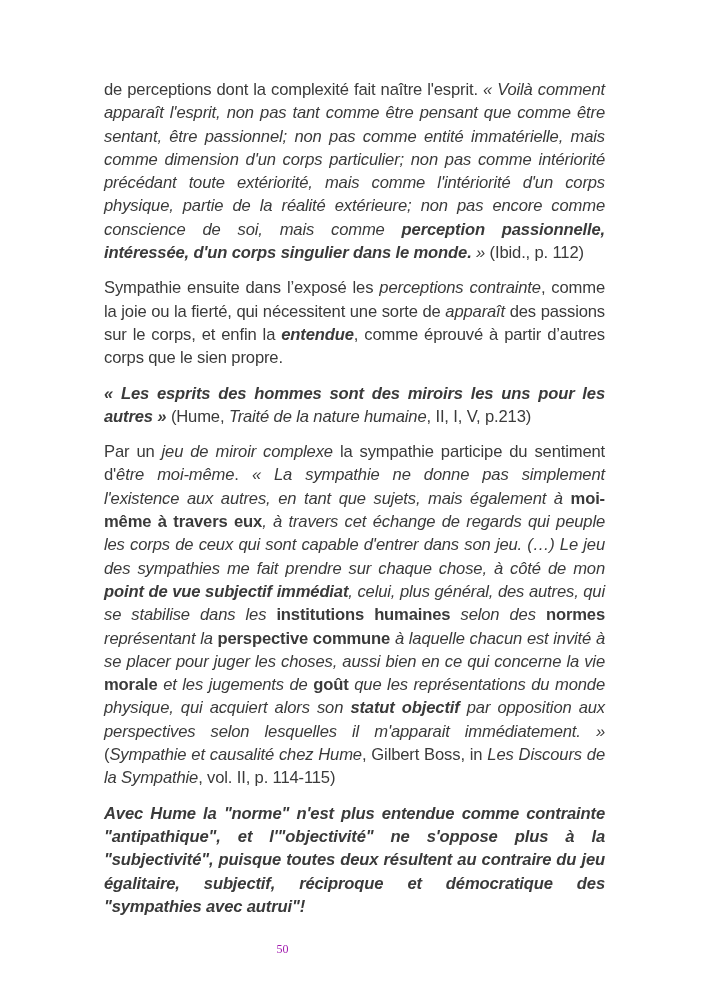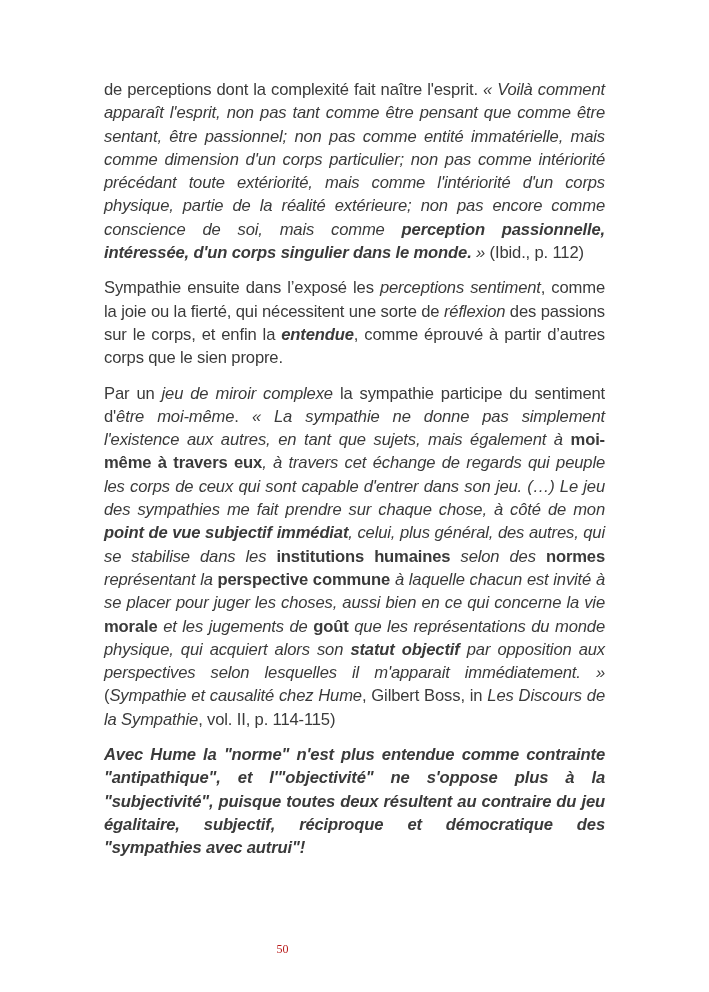--- a/index.html
+++ b/index.html
@@ -35,26 +35,27 @@
     .b { font-weight: bold; }
     .bi { font-style: italic; font-weight: bold; }
     .page-number {
       position: absolute;
       left: 0;
       width: 565px;
       top: 942px;
       text-align: center;
       font-family: "Liberation Serif", "DejaVu Serif", serif;
       font-size: 12px;
-      color: #b91c1c;
+      color: #a21caf;
     }
   </style>
 </head>
 <body>
 
 <div class="page">
   <p class="para"><span>de perceptions dont la complexité fait naître l'esprit. </span><span class="i">« Voilà comment apparaît l'esprit, non pas tant comme être pensant que comme être sentant, être passionnel; non pas comme entité immatérielle, mais comme dimension d'un corps particulier; non pas comme intériorité précédant toute extériorité, mais comme l'intériorité d'un corps physique, partie de la réalité extérieure; non pas encore comme conscience de soi, mais comme </span><span class="bi">perception passionnelle, intéressée, d'un corps singulier dans le monde.</span><span class="i"> »</span><span> (Ibid., p. 112)</span></p>
-  <p class="para"><span>Sympathie ensuite dans l’exposé les </span><span class="i">perceptions sentiment</span><span>, comme la joie ou la fierté, qui nécessitent une sorte de </span><span class="i">réflexion</span><span> des passions sur le corps, et enfin la </span><span class="bi">entendue</span><span>, comme éprouvé à partir d’autres corps que le sien propre.</span></p>
+  <p class="para"><span>Sympathie ensuite dans l’exposé les </span><span class="i">perceptions contrainte</span><span>, comme la joie ou la fierté, qui nécessitent une sorte de </span><span class="i">apparaît</span><span> des passions sur le corps, et enfin la </span><span class="bi">entendue</span><span>, comme éprouvé à partir d’autres corps que le sien propre.</span></p>
+  <p class="para quote-head"><span class="bi">« Les esprits des hommes sont des miroirs les uns pour les autres »</span><span> (Hume, </span><span class="i">Traité de la nature humaine</span><span>, II, I, V, p.213)</span></p>
   <p class="para"><span>Par un </span><span class="i">jeu de miroir complexe</span><span> la sympathie participe du sentiment d'</span><span class="i">être moi-même</span><span>. </span><span class="i">« La sympathie ne donne pas simplement l'existence aux autres, en tant que sujets, mais également à </span><span class="b">moi-même à travers eux</span><span class="i">, à travers cet échange de regards qui peuple les corps de ceux qui sont capable d'entrer dans son jeu. (…) Le jeu des sympathies me fait prendre sur chaque chose, à côté de mon </span><span class="bi">point de vue subjectif immédiat</span><span class="i">, celui, plus général, des autres, qui se stabilise dans les </span><span class="b">institutions humaines</span><span class="i"> selon des </span><span class="b">normes</span><span class="i"> représentant la </span><span class="b">perspective commune</span><span class="i"> à laquelle chacun est invité à se placer pour juger les choses, aussi bien en ce qui concerne la vie </span><span class="b">morale</span><span class="i"> et les jugements de </span><span class="b">goût</span><span class="i"> que les représentations du monde physique, qui acquiert alors son </span><span class="bi">statut objectif</span><span class="i"> par opposition aux perspectives selon lesquelles il m'apparait immédiatement. »</span><span> (</span><span class="i">Sympathie et causalité chez Hume</span><span>, Gilbert Boss, in </span><span class="i">Les Discours de la Sympathie</span><span>, vol. II, p. 114-115)</span></p>
   <p class="para"><span class="bi">Avec Hume la "norme" n'est plus entendue comme contrainte "antipathique", et l'"objectivité" ne s'oppose plus à la "subjectivité", puisque toutes deux résultent au contraire du jeu égalitaire, subjectif, réciproque et démocratique des "sympathies avec autrui"!</span></p>
 </div>
 
 <div class="page-number">50</div>
 
 </body></html>

